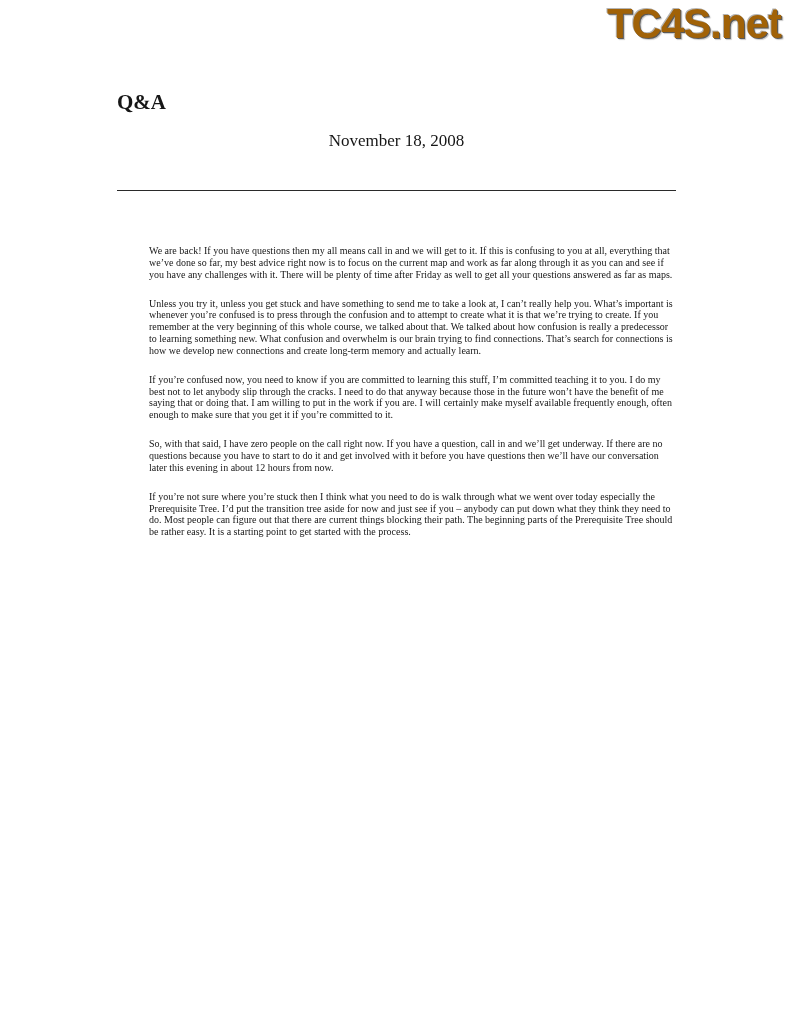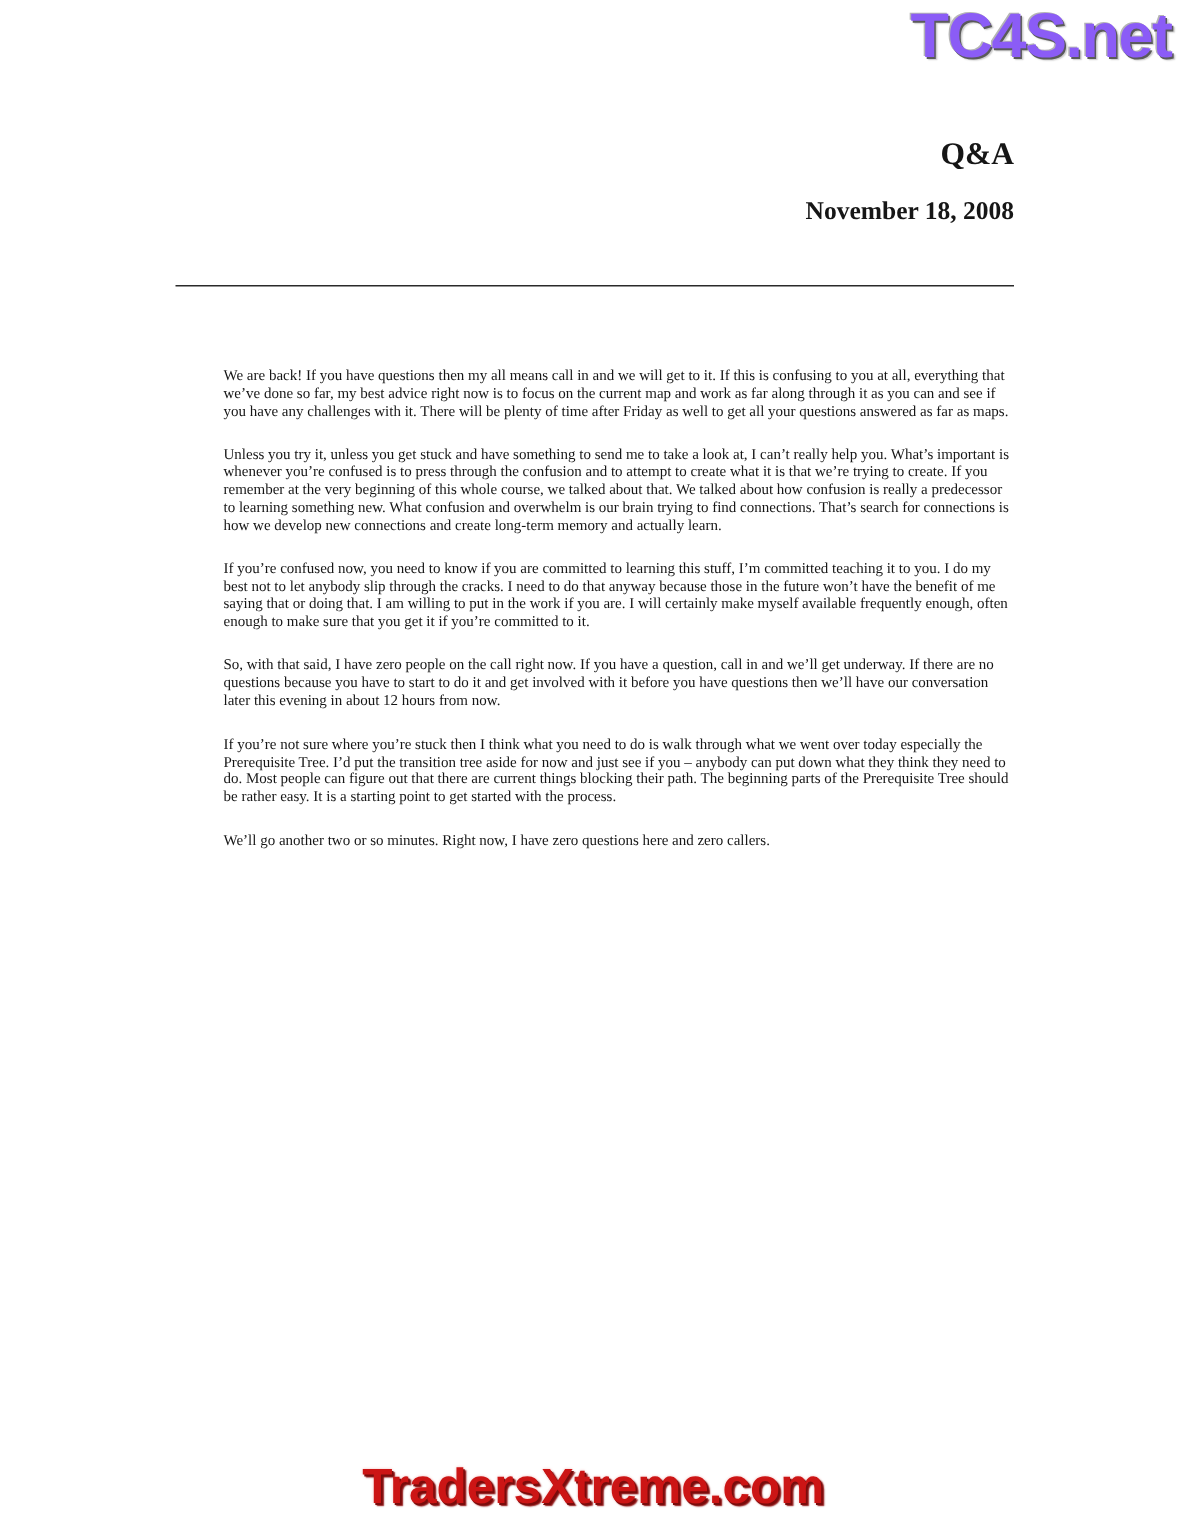--- a/index.html
+++ b/index.html
@@ -19,46 +19,45 @@
 
   
   .tc4s-logo {
     position: absolute;
     top: 0px;
     right: 10px;
     font-family: "Liberation Sans", sans-serif;
     font-weight: 700;
     font-size: 42px;
     letter-spacing: -1px;
-    color: #8b5cf6;
+    color: #a16207;
     text-shadow:
       1px 1px 0 #5a5a5a,
       2px 2px 1px #c9c9c9,
       -1px -1px 0 #b5b5b5;
     user-select: none;
   }
 
   
   .content {
     position: absolute;
     left: 117px;
     top: 90px;
     width: 559px;
   }
   .doc-title {
-    text-align: right;
+    text-align: left;
     font-weight: 700;
     font-size: 21px;
     margin: 0 0 2px 0;
   }
   .doc-date {
-    text-align: right;
+    text-align: center;
     font-size: 17px;
     margin: 16px 0 0 0;
-    font-weight: bold;
   }
   .divider {
     border: none;
     border-top: 1px solid #2a2a2a;
     margin: 39px 0 0 0;
     width: 100%;
   }
   .body-text {
     margin-top: 54px;
     font-size: 10px;
@@ -118,21 +117,19 @@
     <div class="doc-date">November 18, 2008</div>
 
     <hr class="divider">
 
     <div class="body-text">
       <p>We are back! If you have questions then my all means call in and we will get to it. If this is confusing to you at all, everything that we’ve done so far, my best advice right now is to focus on the current map and work as far along through it as you can and see if you have any challenges with it. There will be plenty of time after Friday as well to get all your questions answered as far as maps.</p>
       <p>Unless you try it, unless you get stuck and have something to send me to take a look at, I can’t really help you. What’s important is whenever you’re confused is to press through the confusion and to attempt to create what it is that we’re trying to create. If you remember at the very beginning of this whole course, we talked about that. We talked about how confusion is really a predecessor to learning something new. What confusion and overwhelm is our brain trying to find connections. That’s search for connections is how we develop new connections and create long-term memory and actually learn.</p>
       <p>If you’re confused now, you need to know if you are committed to learning this stuff, I’m committed teaching it to you. I do my best not to let anybody slip through the cracks. I need to do that anyway because those in the future won’t have the benefit of me saying that or doing that. I am willing to put in the work if you are. I will certainly make myself available frequently enough, often enough to make sure that you get it if you’re committed to it.</p>
       <p>So, with that said, I have zero people on the call right now. If you have a question, call in and we’ll get underway. If there are no questions because you have to start to do it and get involved with it before you have questions then we’ll have our conversation later this evening in about 12 hours from now.</p>
       <p>If you’re not sure where you’re stuck then I think what you need to do is walk through what we went over today especially the Prerequisite Tree. I’d put the transition tree aside for now and just see if you – anybody can put down what they think they need to do. Most people can figure out that there are current things blocking their path. The beginning parts of the Prerequisite Tree should be rather easy. It is a starting point to get started with the process.</p>
-      <p>We’ll go another two or so minutes. Right now, I have zero questions here and zero callers.</p>
     </div>
 
   </div>
 
 
-  <div class="tradersxtreme-watermark">TradersXtreme.com</div>
 
 </div>
 
 </body></html>

